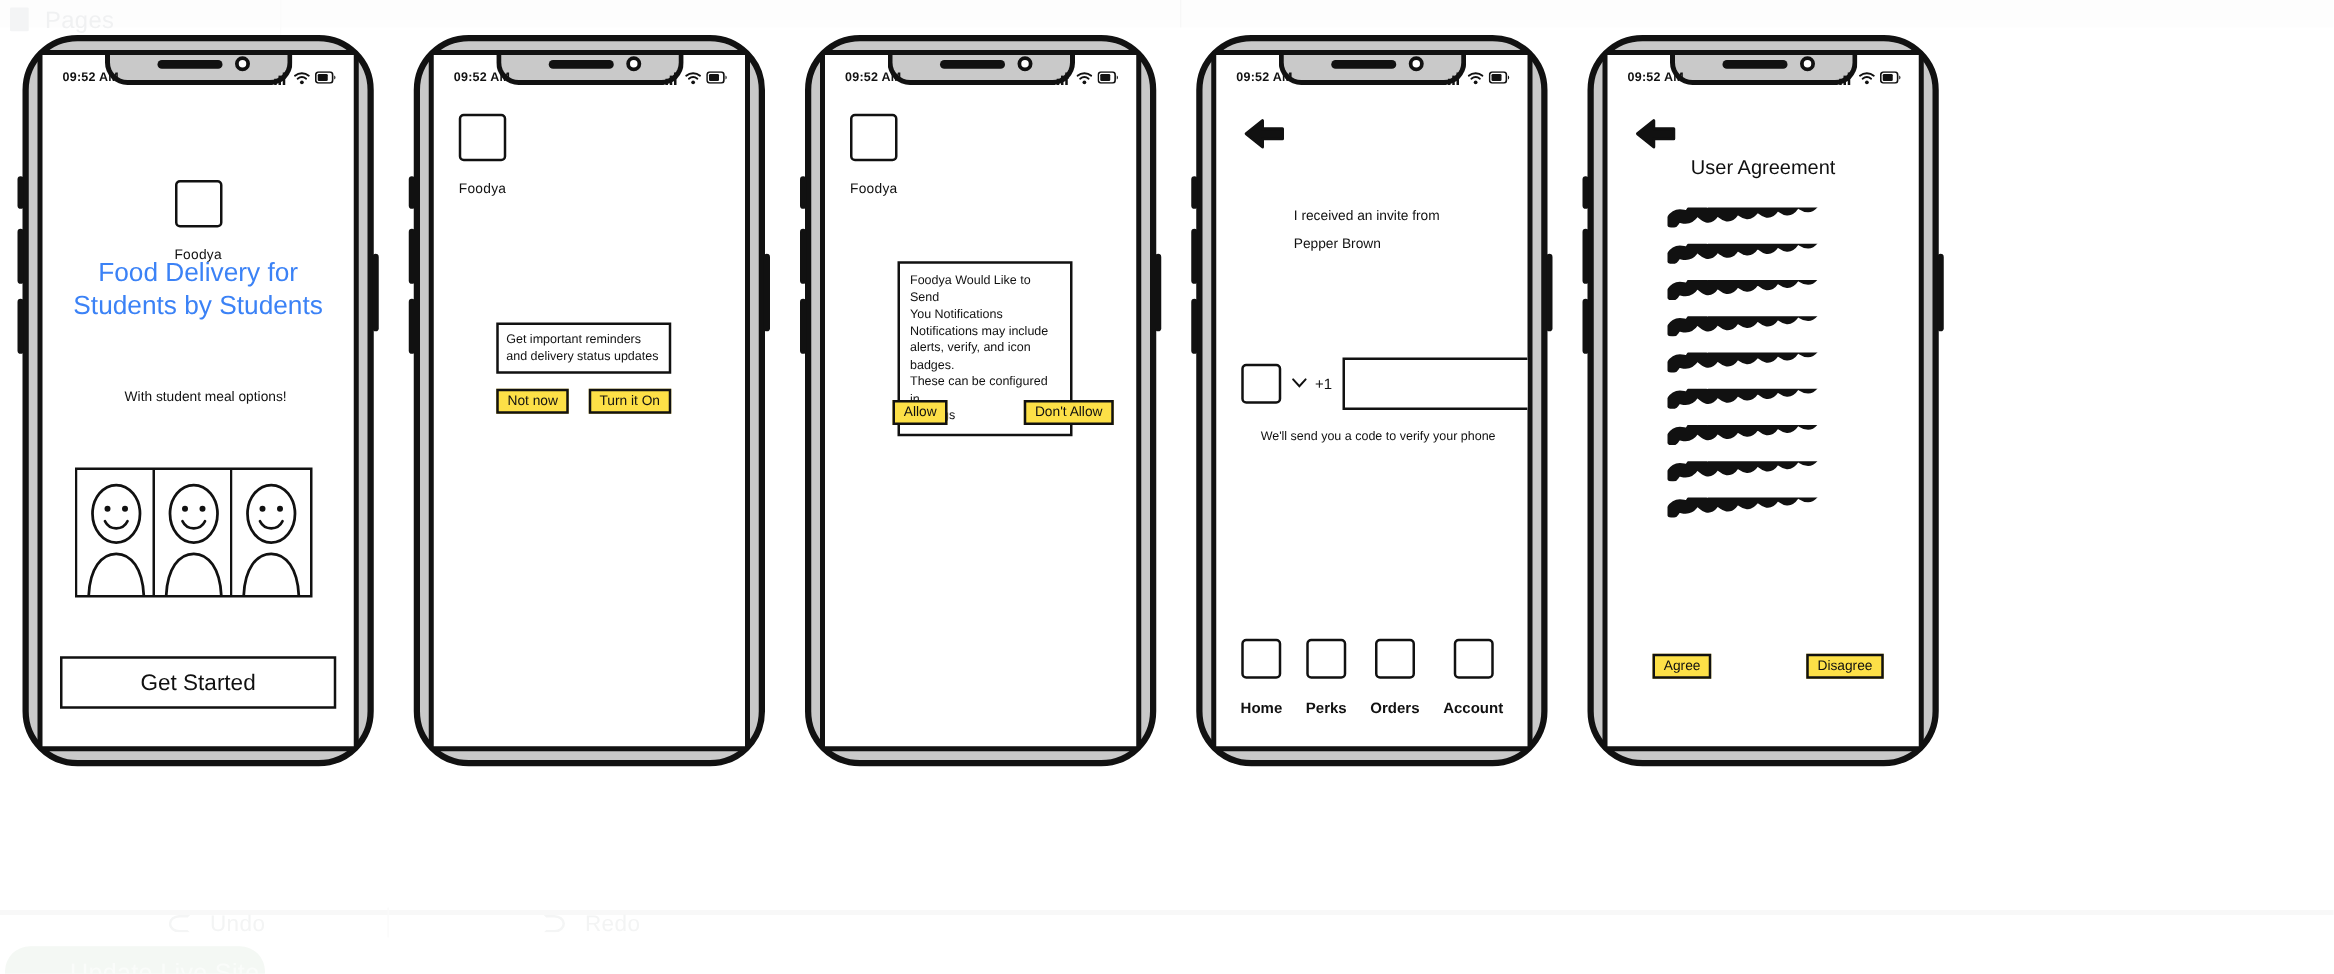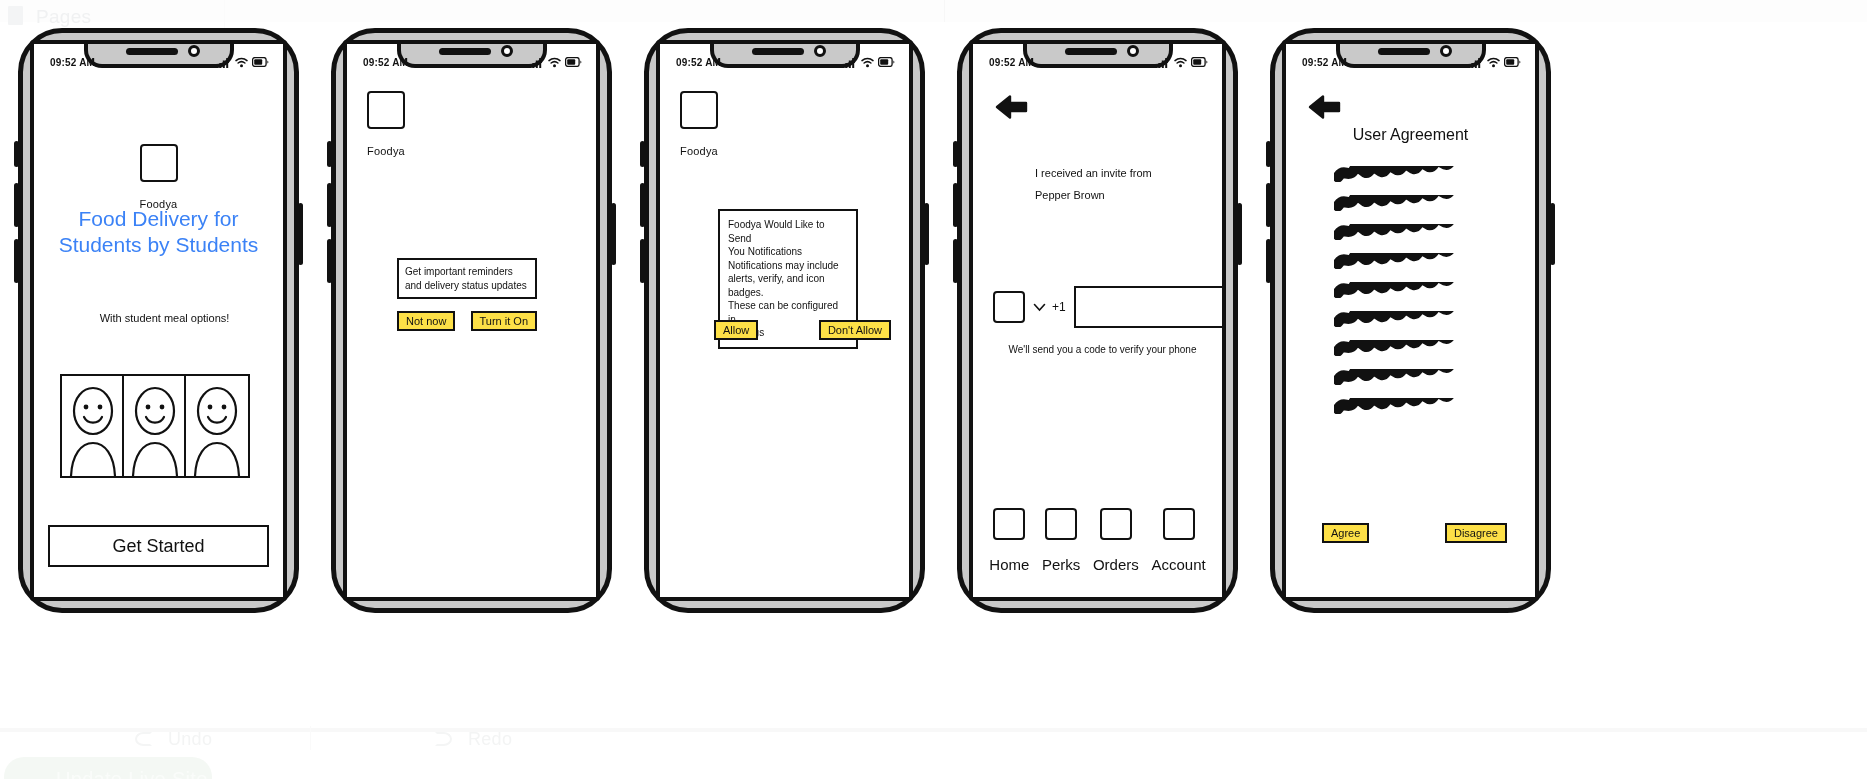--- a/index.html
+++ b/index.html
@@ -249,21 +249,21 @@
   }
   #s4-tabbar {
     position: absolute; left: 10px; right: 10px; bottom: 24px;
     display: flex; justify-content: space-around; align-items: flex-end;
   }
   .tab-item { display: flex; flex-direction: column; align-items: center; }
   .tab-icon {
     width: 32px; height: 32px;
     border: 2px solid #111111; border-radius: 4px; background: #ffffff;
   }
-  .tab-label { font-size: 15px; color: #111111; margin-top: 16px; }
+  .tab-label { font-size: 12px; color: #111111; margin-top: 16px; font-weight: bold; }
 
   
   #phone-5 { left: 1270px; }
   #s5-title {
     position: absolute; left: 0; right: 0; top: 82px;
     text-align: center; font-size: 16px; color: #111111;
   }
   #s5-lines {
     position: absolute; left: 48px; top: 122px;
     display: flex; flex-direction: column; gap: 13px;

